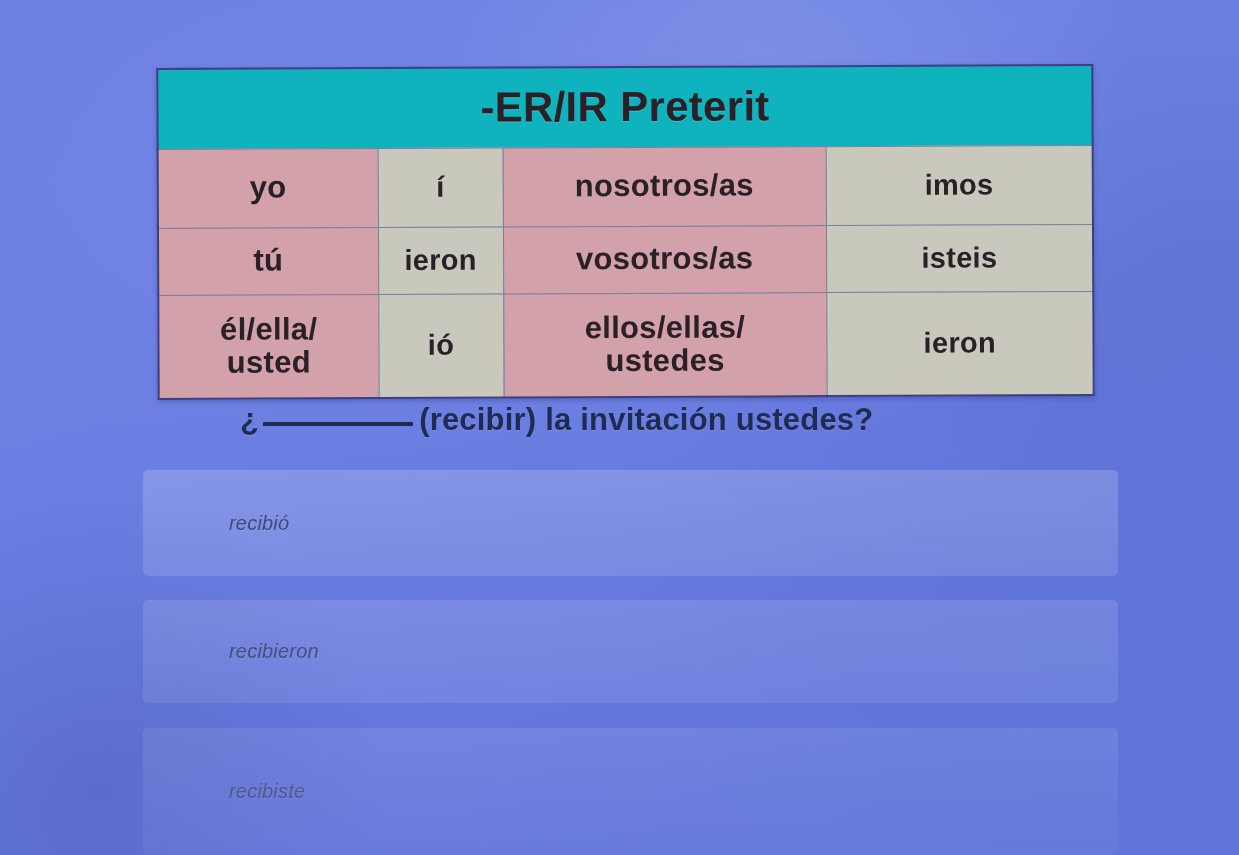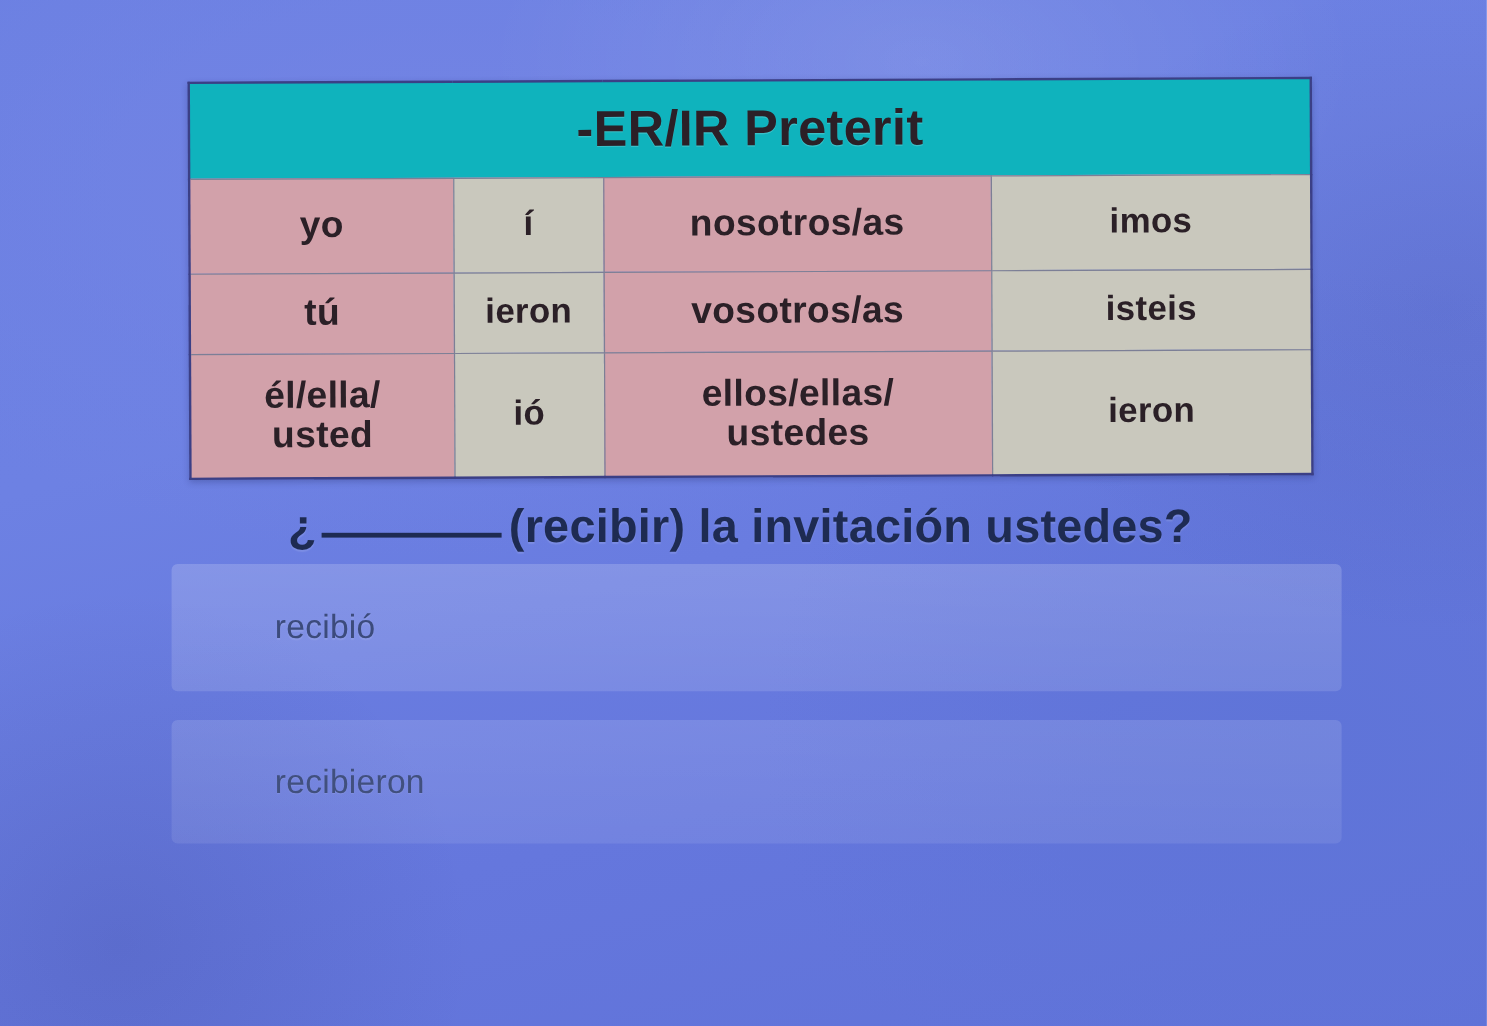--- a/index.html
+++ b/index.html
@@ -79,27 +79,26 @@
   .row-1 td { height: 79px; }
   .row-2 td { height: 67px; }
   .row-3 td { height: 104px; }
 
   
   .question {
     position: absolute;
     left: 240px;
     top: 402px;
     width: 790px;
-    font-size: 39px;
+    font-size: 31px;
     font-weight: bold;
     color: #1e2b52;
     letter-spacing: 0.2px;
     white-space: nowrap;
     text-shadow: 0 1px 1px rgba(255,255,255,0.12);
-    margin-top: 16px;
   }
   .question .blank {
     display: inline-block;
     width: 150px;
     border-bottom: 4px solid #1e2b52;
     margin: 0 6px 0 4px;
     vertical-align: 4px;
     height: 22px;
   }
 
@@ -111,22 +110,23 @@
     width: 975px;
   }
   .option {
     position: relative;
     width: 975px;
     border-radius: 5px;
     display: flex;
     align-items: center;
     padding-left: 86px;
     color: #40507f;
-    font-size: 28px;
+    font-size: 20px;
     letter-spacing: 0.2px;
+    font-style: italic;
   }
   .option-1 {
     height: 106px;
     background: linear-gradient(180deg, rgba(255,255,255,0.175), rgba(255,255,255,0.125));
     margin-bottom: 24px;
   }
   .option-2 {
     height: 103px;
     background: linear-gradient(180deg, rgba(255,255,255,0.125), rgba(255,255,255,0.085));
     margin-bottom: 25px;
@@ -184,13 +184,16 @@
   <span>¿</span><span class="blank"></span><span>(recibir) la invitación ustedes?</span>
 </div>
 
 <div class="options">
   <div class="option option-1">
     <span class="option-label">recibió</span>
   </div>
   <div class="option option-2">
     <span class="option-label">recibieron</span>
   </div>
+  <div class="option option-3">
+    <span class="option-label">recibiste</span>
+  </div>
 </div>
 
 </body></html>

